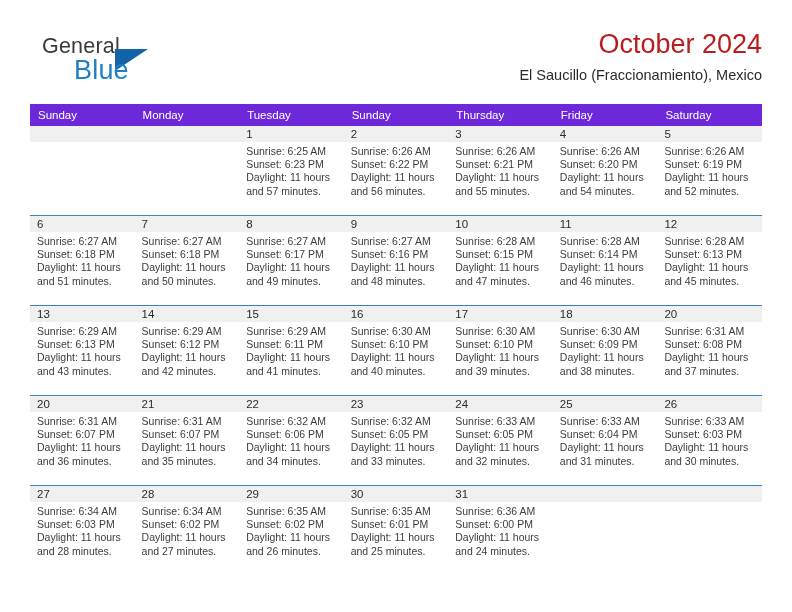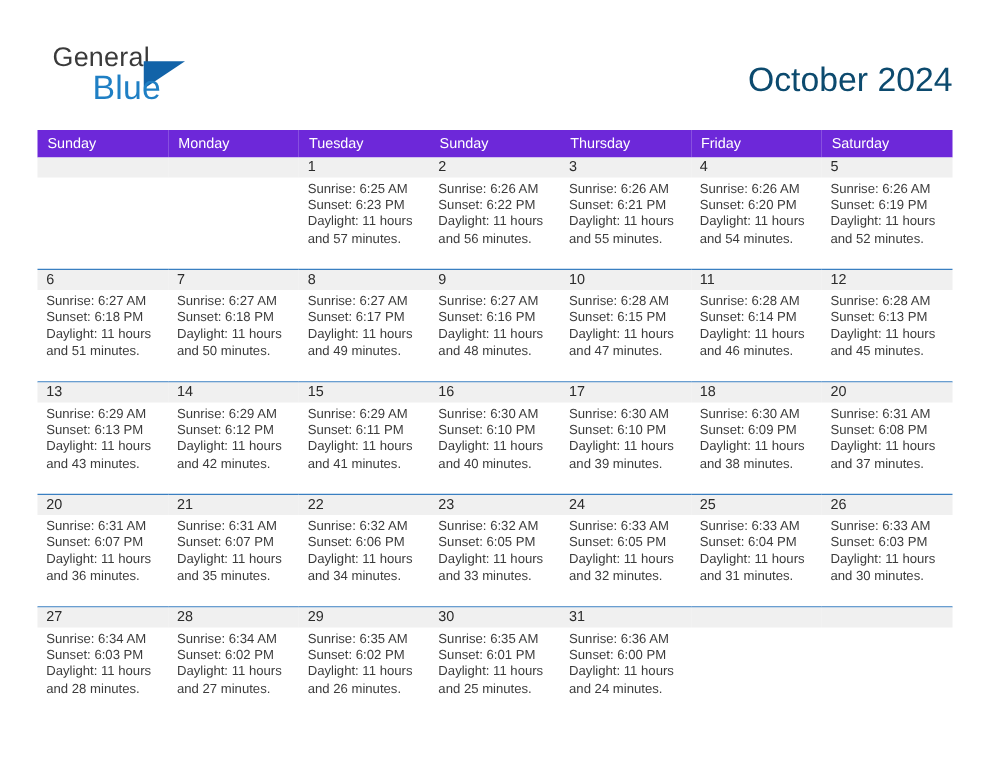--- a/index.html
+++ b/index.html
@@ -64,25 +64,24 @@
     border-bottom: 22px solid transparent;
   }
   .title-block {
     position: absolute;
     right: 0;
     top: 0;
     text-align: right;
   }
   .month-title {
     font-size: 27px;
-    color: #0c4a6e;
+    color: #b91c1c;
     line-height: 33px;
     white-space: nowrap;
     font-weight: normal;
-    margin-top: 20px;
   }
   .location-title {
     font-size: 14.5px;
     color: #2b2b2b;
     line-height: 22px;
     margin-top: 3px;
     white-space: nowrap;
     font-weight: normal;
   }
 
@@ -154,20 +153,21 @@
   <div class="header">
 
     <div class="brand">
       <span class="brand-general">General</span>
       <span class="brand-triangle"></span>
       <span class="brand-blue">Blue</span>
     </div>
 
     <div class="title-block">
       <div class="month-title">October 2024</div>
+      <div class="location-title">El Saucillo (Fraccionamiento), Mexico</div>
     </div>
 
   </div>
 
   <div class="calendar">
     <table class="cal">
       <colgroup>
         <col>
           <col>
           <col>

